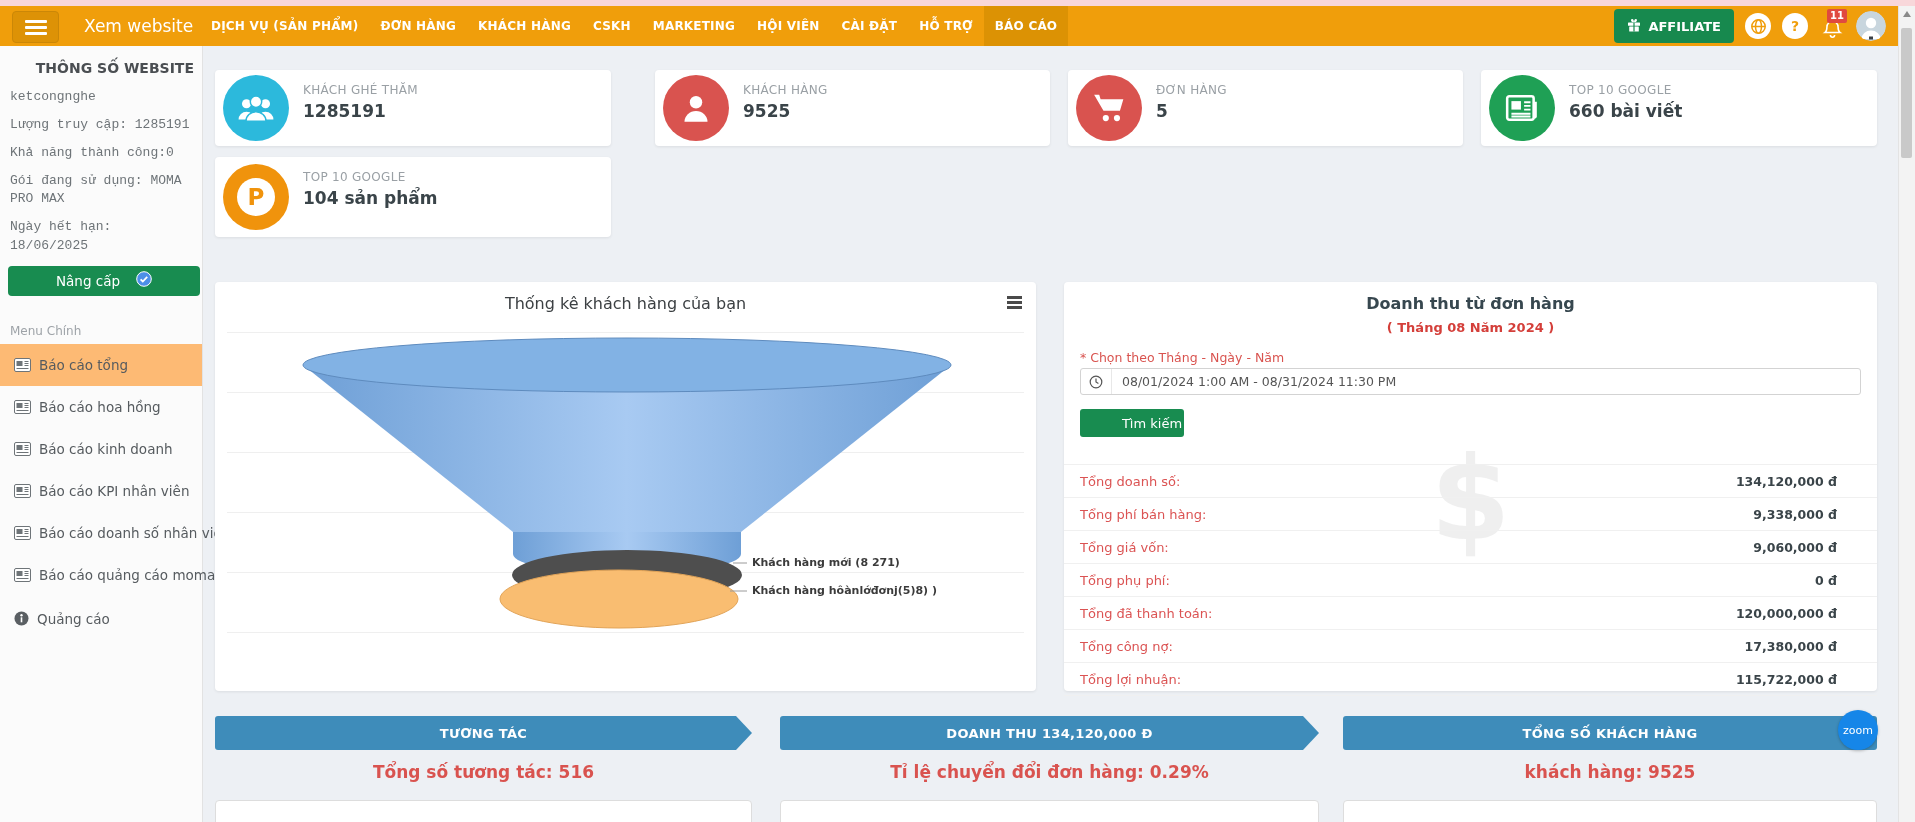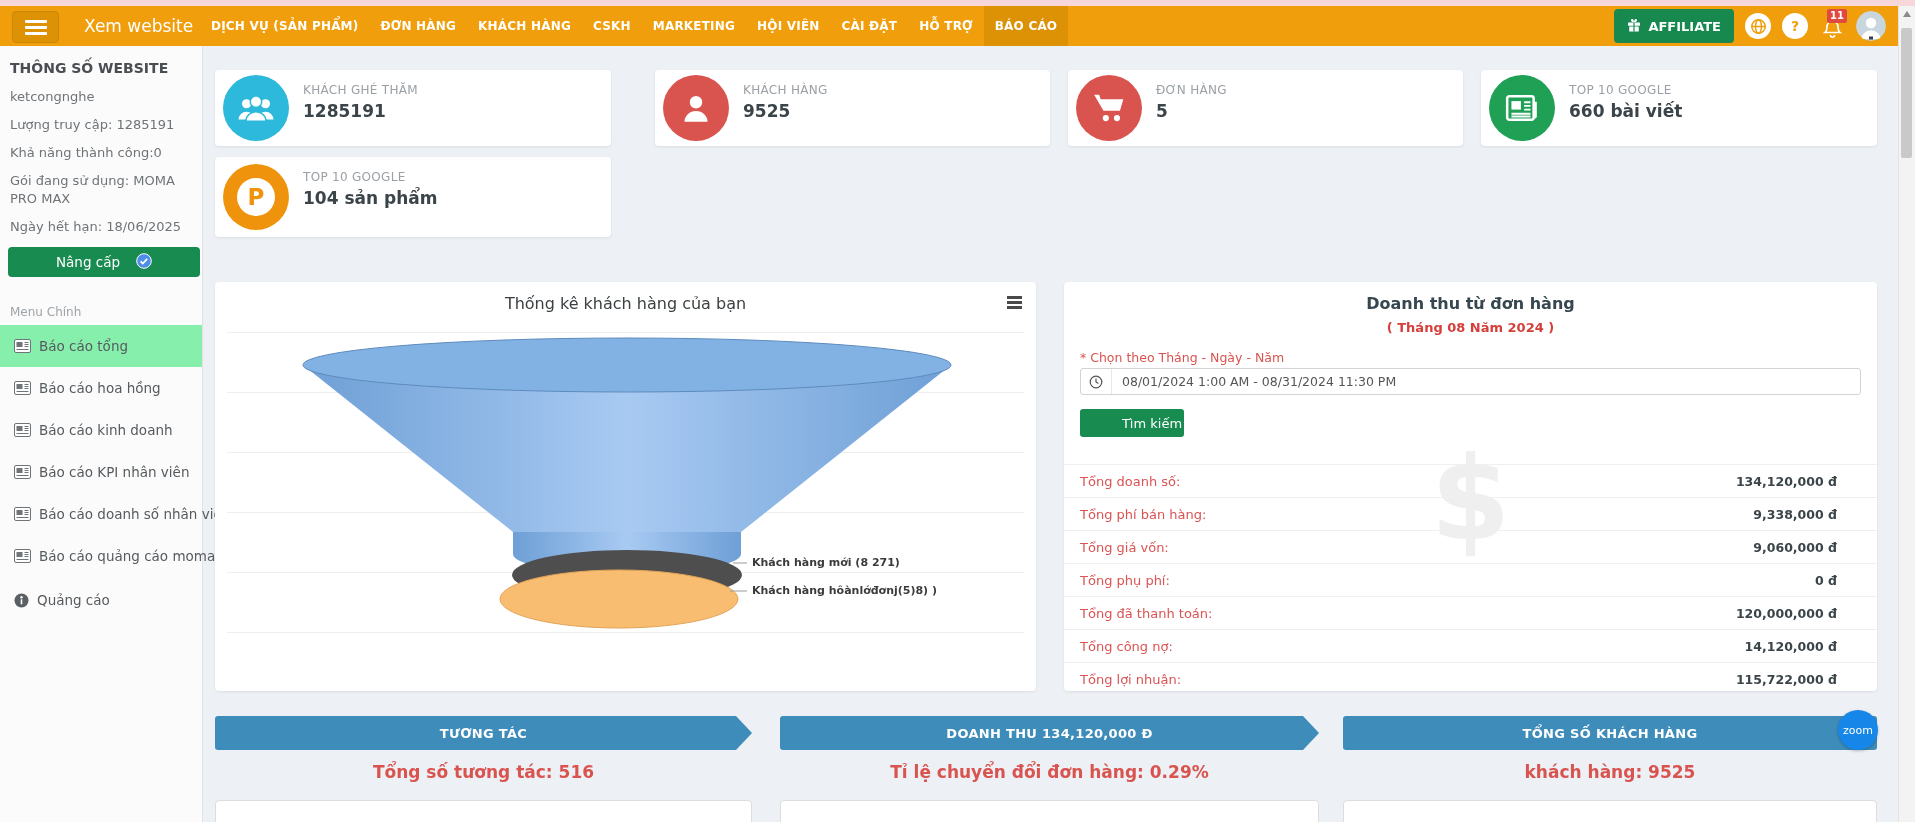--- a/index.html
+++ b/index.html
@@ -26,26 +26,26 @@
   .help-glyph{color:#F09E0B;font-weight:bold;font-size:14px;}
   .bell-wrap{position:relative;width:26px;height:40px;display:flex;align-items:flex-end;justify-content:center;padding-bottom:6px;box-sizing:border-box;cursor:pointer;}
   .badge{position:absolute;top:3px;right:-2px;background:#E0493F;color:#fff;font-size:10px;font-weight:bold;line-height:1;padding:2px 3px;border-radius:2px;}
   .avatar{width:30px;height:30px;border-radius:50%;overflow:hidden;cursor:pointer;}
   
   .scrollbar{right:0;top:6px;width:16px;height:816px;background:#F3F3F3;border-left:1px solid #E3E3E3;}
   .scroll-arrow{position:absolute;top:5px;left:4px;width:0;height:0;border-left:4px solid transparent;border-right:4px solid transparent;border-bottom:6px solid #8A8A8A;}
   .scroll-thumb{position:absolute;top:22px;left:2px;width:11px;height:130px;background:#C9C9C9;border-radius:2px;}
   
   .sidebar{left:0;top:46px;width:203px;height:776px;background:#FBFBFB;border-right:1px solid #E2E2E2;box-sizing:border-box;padding:12px 8px;}
-  .sb-heading{font-size:14px;font-weight:bold;color:#4A4E52;margin:2px 0 12px 2px;}
-  .sb-line{font-size:13px;color:#6E7478;margin:0 0 9px 2px;line-height:1.45;}
+  .sb-heading{font-size:14px;font-weight:bold;color:#4A4E52;margin:2px 0 12px 20px;text-align:right;}
+  .sb-line{font-size:13px;color:#6E7478;margin:0 0 9px 2px;line-height:1.45;font-family:Liberation Mono, monospace;}
   .upgrade-btn{width:192px;height:30px;background:#188C50;border-radius:4px;color:#fff;font-size:13.5px;display:flex;align-items:center;justify-content:center;gap:16px;margin-top:10px;cursor:pointer;}
   .sb-menu-heading{font-size:12px;color:#9EA3A8;margin:28px 0 6px 2px;}
   .sb-item{height:42px;display:flex;align-items:center;gap:8px;font-size:13.5px;color:#565B5F;margin:0 -8px;padding:0 14px;cursor:pointer;white-space:nowrap;}
-  .sb-item.active{background:#86efac;}
+  .sb-item.active{background:#fdba74;}
   .sb-item svg{flex:0 0 auto;}
   
   .card{position:absolute;background:#fff;border-radius:4px;box-shadow:0 1px 3px rgba(0,0,0,.08);}
   .card .ico{position:absolute;left:8px;top:50%;transform:translateY(-50%);width:66px;height:66px;border-radius:50%;display:flex;align-items:center;justify-content:center;}
   .card .lbl{position:absolute;left:88px;top:13px;font-size:12px;color:#9AA0A5;letter-spacing:.3px;white-space:nowrap;}
   .card .val{position:absolute;left:88px;top:31px;font-size:17px;font-weight:bold;color:#3A4449;white-space:nowrap;}
   .p-glyph{width:38px;height:38px;background:#fff;border-radius:50%;display:flex;align-items:center;justify-content:center;color:#F0930C;font-size:23px;font-weight:bold;}
   
   .panel{position:absolute;background:#fff;border-radius:4px;box-shadow:0 1px 3px rgba(0,0,0,.08);}
   .funnel-panel{left:215px;top:282px;width:821px;height:409px;}
@@ -351,21 +351,21 @@
     <div class="rp-row">
         <span class="rlbl">Tổng phụ phí:</span>
         <span class="rval">0 đ</span>
       </div>
     <div class="rp-row">
         <span class="rlbl">Tổng đã thanh toán:</span>
         <span class="rval">120,000,000 đ</span>
       </div>
     <div class="rp-row">
         <span class="rlbl">Tổng công nợ:</span>
-        <span class="rval">14,120,000 đ</span>
+        <span class="rval">17,380,000 đ</span>
       </div>
     <div class="rp-row">
         <span class="rlbl">Tổng lợi nhuận:</span>
         <span class="rval">115,722,000 đ</span>
       </div>
   </div>
 </div>
 
 <div class="banner arrow" style="left:215px;width:537px;">
     <span>TƯƠNG TÁC</span>

